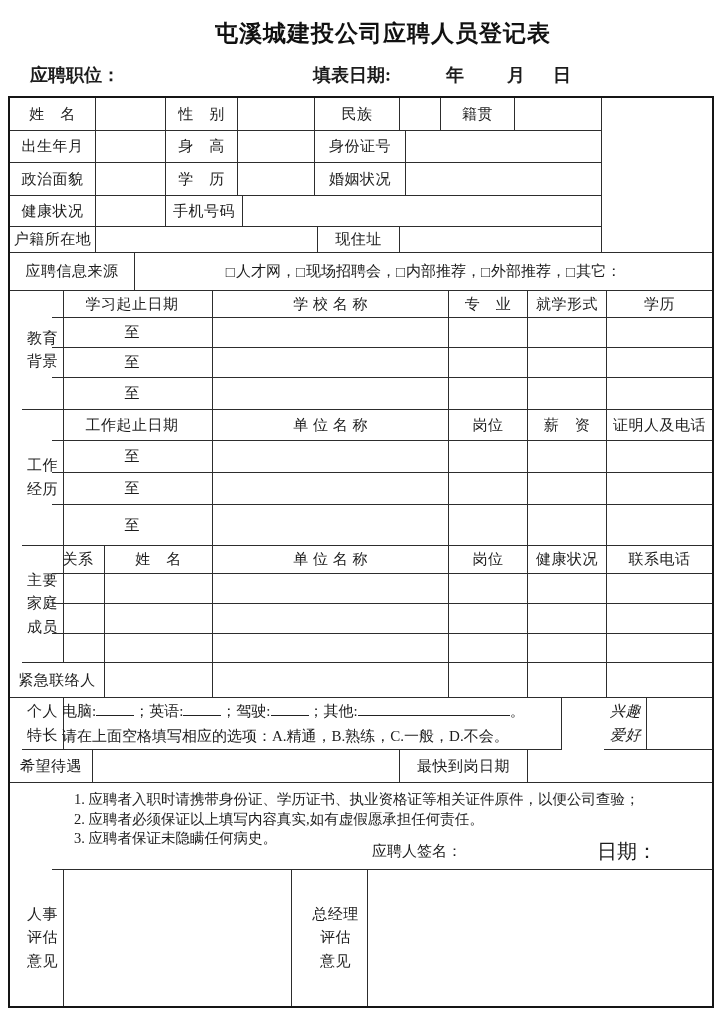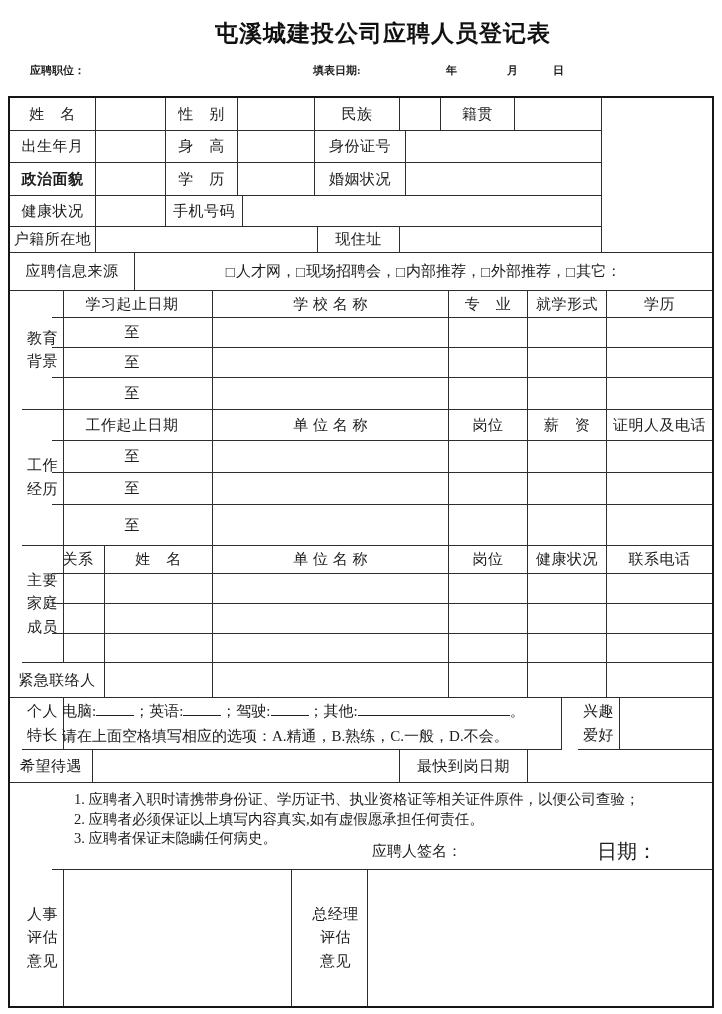--- a/index.html
+++ b/index.html
@@ -5,21 +5,21 @@
   html,body{margin:0;padding:0;background:#e9e9e9;}
   #page{
     position:relative;width:722px;height:1014px;background:#ffffff;
     font-family:"Liberation Serif","DejaVu Serif",serif;color:#1c1c1c;
     overflow:hidden;margin:0 auto;padding-left:44px;
   }
   .title{
     position:absolute;top:18px;left:0;width:100%;text-align:center;
     font-size:23px;font-weight:bold;letter-spacing:1px;color:#111;
   }
-  .meta{position:absolute;top:63px;font-size:11px;font-weight:600;color:#1c1c1c;}
+  .meta{position:absolute;top:63px;font-size:18px;font-weight:600;color:#1c1c1c;}
   #tbl{
     position:absolute;left:8px;top:96px;width:702px;height:908px;
     border:2px solid #151515;box-sizing:content-box;
   }
   .cell{
     position:absolute;box-sizing:border-box;
     border-right:1px solid #2d2d2d;border-bottom:1px solid #2d2d2d;
     display:flex;align-items:center;justify-content:center;
     font-size:15px;line-height:1.25;
   }
@@ -64,21 +64,21 @@
     <div class="cell" style="left:505px;top:0;width:87px;height:33px;"></div>
     <div class="cell er" style="left:592px;top:0;width:110px;height:155px;"></div>
 
     <div class="cell lbl" style="left:0;top:33px;width:86px;height:32px;">出生年月</div>
     <div class="cell" style="left:86px;top:33px;width:70px;height:32px;"></div>
     <div class="cell lbl" style="left:156px;top:33px;width:72px;height:32px;">身　高</div>
     <div class="cell" style="left:228px;top:33px;width:77px;height:32px;"></div>
     <div class="cell lbl" style="left:305px;top:33px;width:91px;height:32px;">身份证号</div>
     <div class="cell" style="left:396px;top:33px;width:196px;height:32px;"></div>
 
-    <div class="cell lbl" style="left:0;top:65px;width:86px;height:33px;font-weight:bold;">政治面貌</div>
+    <div class="cell lbl" style="left:0;top:65px;width:86px;height:33px;">政治面貌</div>
     <div class="cell" style="left:86px;top:65px;width:70px;height:33px;"></div>
     <div class="cell lbl" style="left:156px;top:65px;width:72px;height:33px;">学　历</div>
     <div class="cell" style="left:228px;top:65px;width:77px;height:33px;"></div>
     <div class="cell lbl" style="left:305px;top:65px;width:91px;height:33px;">婚姻状况</div>
     <div class="cell" style="left:396px;top:65px;width:196px;height:33px;"></div>
 
     <div class="cell lbl" style="left:0;top:98px;width:86px;height:31px;">健康状况</div>
     <div class="cell" style="left:86px;top:98px;width:70px;height:31px;"></div>
     <div class="cell lbl" style="left:156px;top:98px;width:77px;height:31px;">手机号码</div>
     <div class="cell" style="left:233px;top:98px;width:359px;height:31px;"></div>
@@ -186,21 +186,21 @@
     <div class="cell" style="left:439px;top:565px;width:79px;height:35px;"></div>
     <div class="cell" style="left:518px;top:565px;width:79px;height:35px;"></div>
     <div class="cell er" style="left:597px;top:565px;width:105px;height:35px;"></div>
 
     <div class="cell lbl pre" style="left:0;top:600px;width:42px;height:52px;">个人
 特长</div>
     <div class="cell spec-content" style="left:42px;top:600px;width:510px;height:52px;">
       <div><span>电脑:</span><span class="bl s"></span><span>；英语:</span><span class="bl s"></span><span>；驾驶:</span><span class="bl s"></span><span>；其他:</span><span class="bl l"></span><span>。</span></div>
       <div>请在上面空格填写相应的选项：A.精通，B.熟练，C.一般，D.不会。</div>
     </div>
-    <div class="cell lbl pre" style="left:556px;top:600px;width:42px;height:52px;">兴趣
+    <div class="cell lbl pre" style="left:583px;top:600px;width:42px;height:52px;font-style:italic;">兴趣
 爱好</div>
     <div class="cell er" style="left:594px;top:600px;width:108px;height:52px;"></div>
 
     <div class="cell lbl" style="left:0;top:652px;width:83px;height:33px;">希望待遇</div>
     <div class="cell" style="left:83px;top:652px;width:307px;height:33px;"></div>
     <div class="cell lbl" style="left:390px;top:652px;width:128px;height:33px;">最快到岗日期</div>
     <div class="cell er" style="left:518px;top:652px;width:184px;height:33px;"></div>
 
     <div class="cell er notice-content" style="left:42px;top:685px;width:660px;height:87px;">
       <div>1. 应聘者入职时请携带身份证、学历证书、执业资格证等相关证件原件，以便公司查验；</div>

